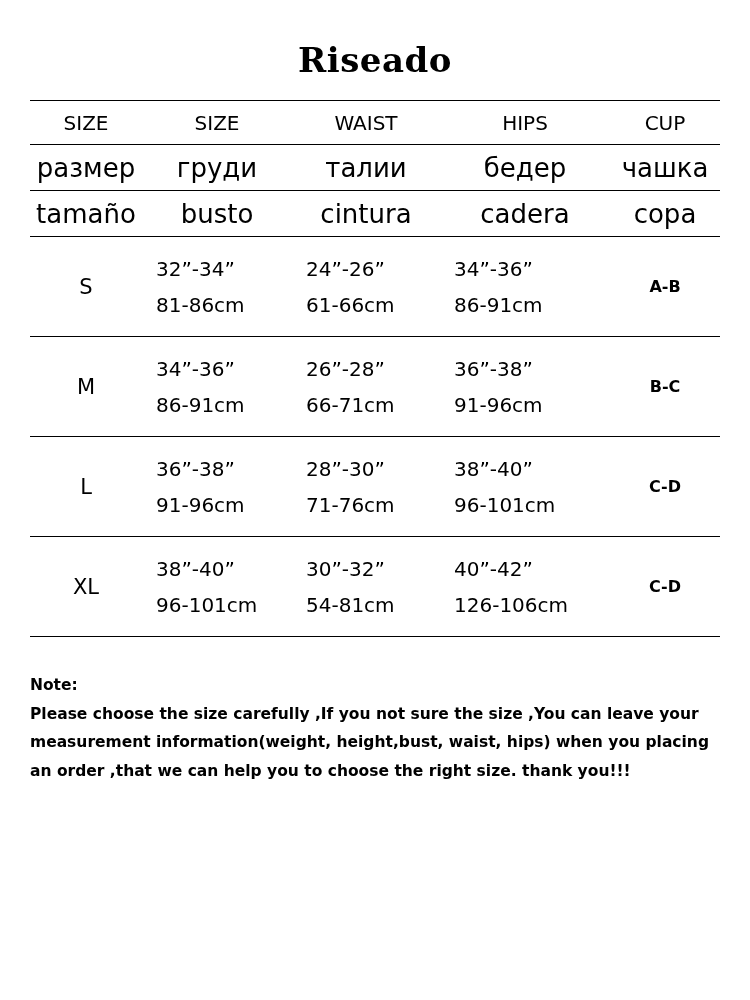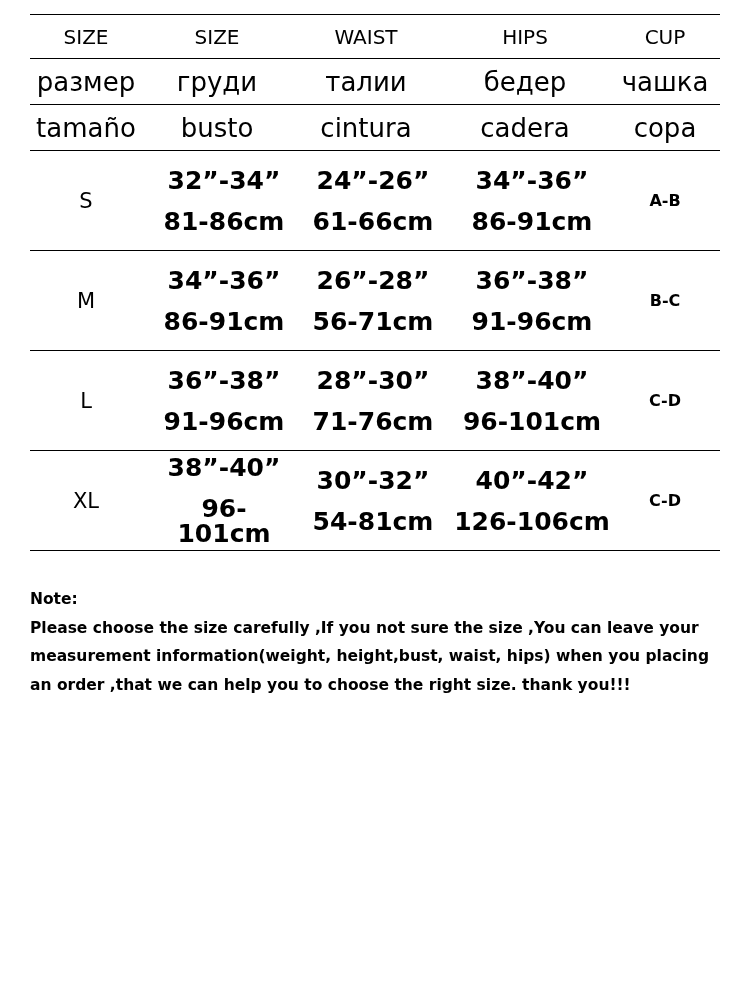--- a/index.html
+++ b/index.html
@@ -70,25 +70,24 @@
     border-bottom: 1px solid #000;
   }
   .data-row td.size-cell {
     font-size: 21px;
   }
   .data-row td.cup-cell {
     font-size: 16px;
     font-weight: bold;
   }
   .meas {
-    font-size: 25px;
+    font-size: 20px;
     line-height: 1.0;
-    text-align: center;
+    text-align: left;
     padding-left: 14px;
-    font-weight: bold;
   }
   .meas .inch { display: block; margin-bottom: 16px; }
   .meas .cm { display: block; }
   
   col.c-size { width: 112px; }
   col.c-bust { width: 150px; }
   col.c-waist { width: 148px; }
   col.c-hips  { width: 170px; }
   col.c-cup   { width: 110px; }
 
@@ -101,20 +100,21 @@
     font-weight: bold;
   }
   .note .note-label { display: block; }
   .note .note-body { display: block; }
 </style>
 </head>
 <body>
 
 <div id="page">
 
+  <div class="brand">Riseado</div>
 
   <table class="size-table">
     <colgroup>
       <col class="c-size">
         <col class="c-bust">
         <col class="c-waist">
         <col class="c-hips">
         <col class="c-cup">
     </colgroup>
     <tbody>
@@ -167,21 +167,21 @@
         <td class="size-cell">M</td>
         <td>
           <div class="meas">
             <span class="inch">34”-36”</span>
             <span class="cm">86-91cm</span>
           </div>
         </td>
         <td>
           <div class="meas">
             <span class="inch">26”-28”</span>
-            <span class="cm">56-71cm</span>
+            <span class="cm">66-71cm</span>
           </div>
         </td>
         <td>
           <div class="meas">
             <span class="inch">36”-38”</span>
             <span class="cm">91-96cm</span>
           </div>
         </td>
         <td class="cup-cell">B-C</td>
       </tr>

